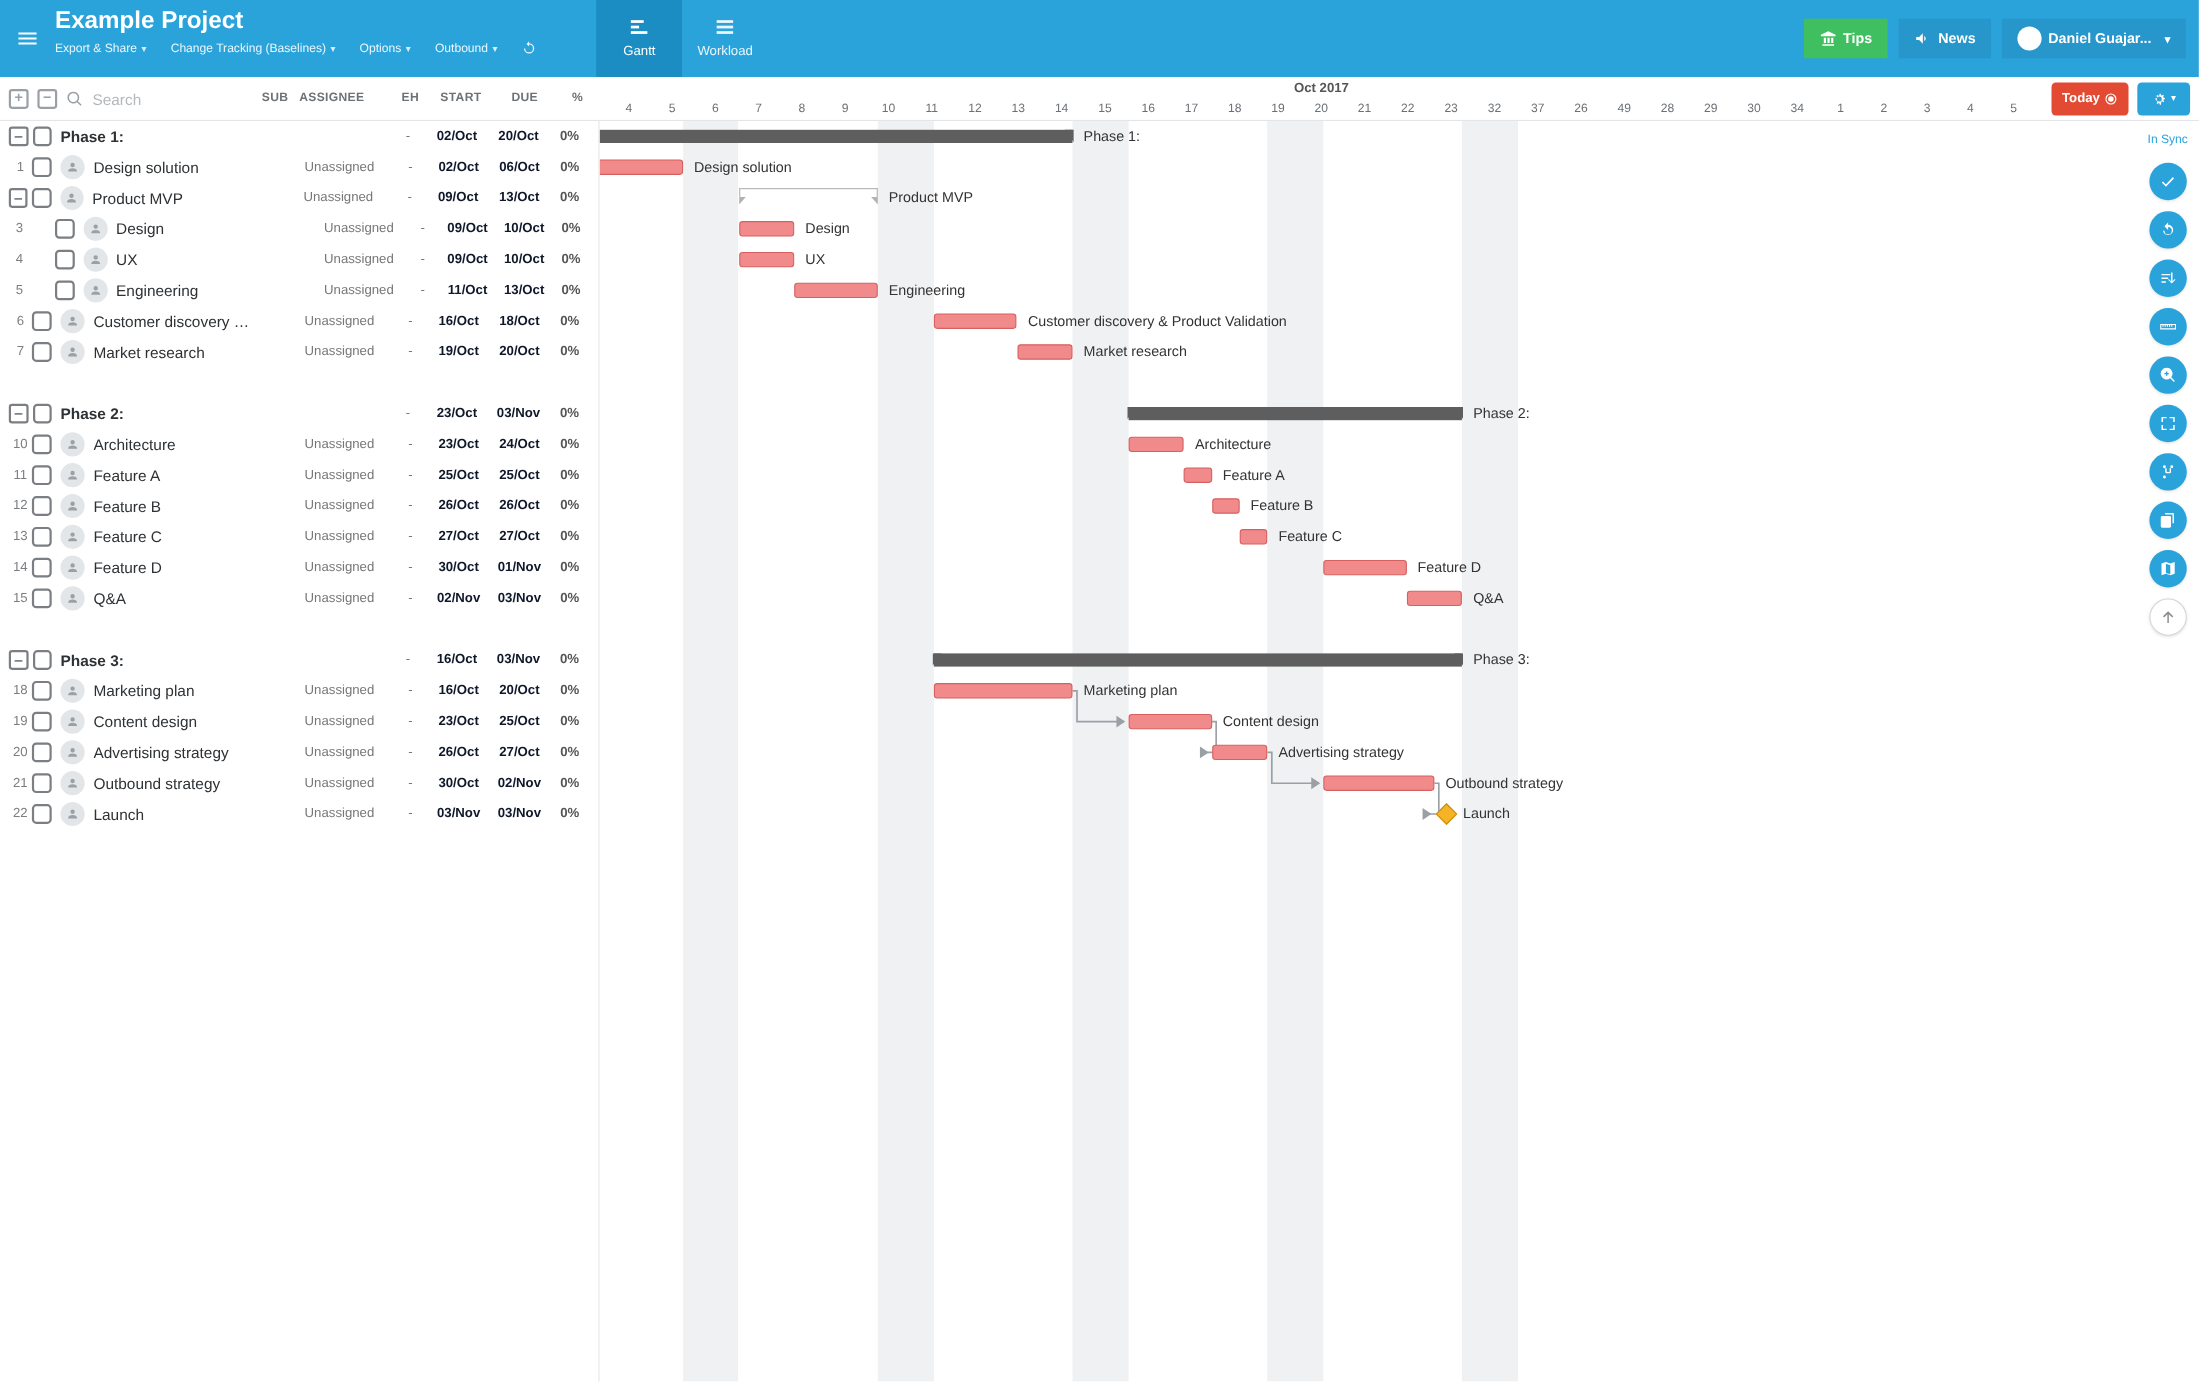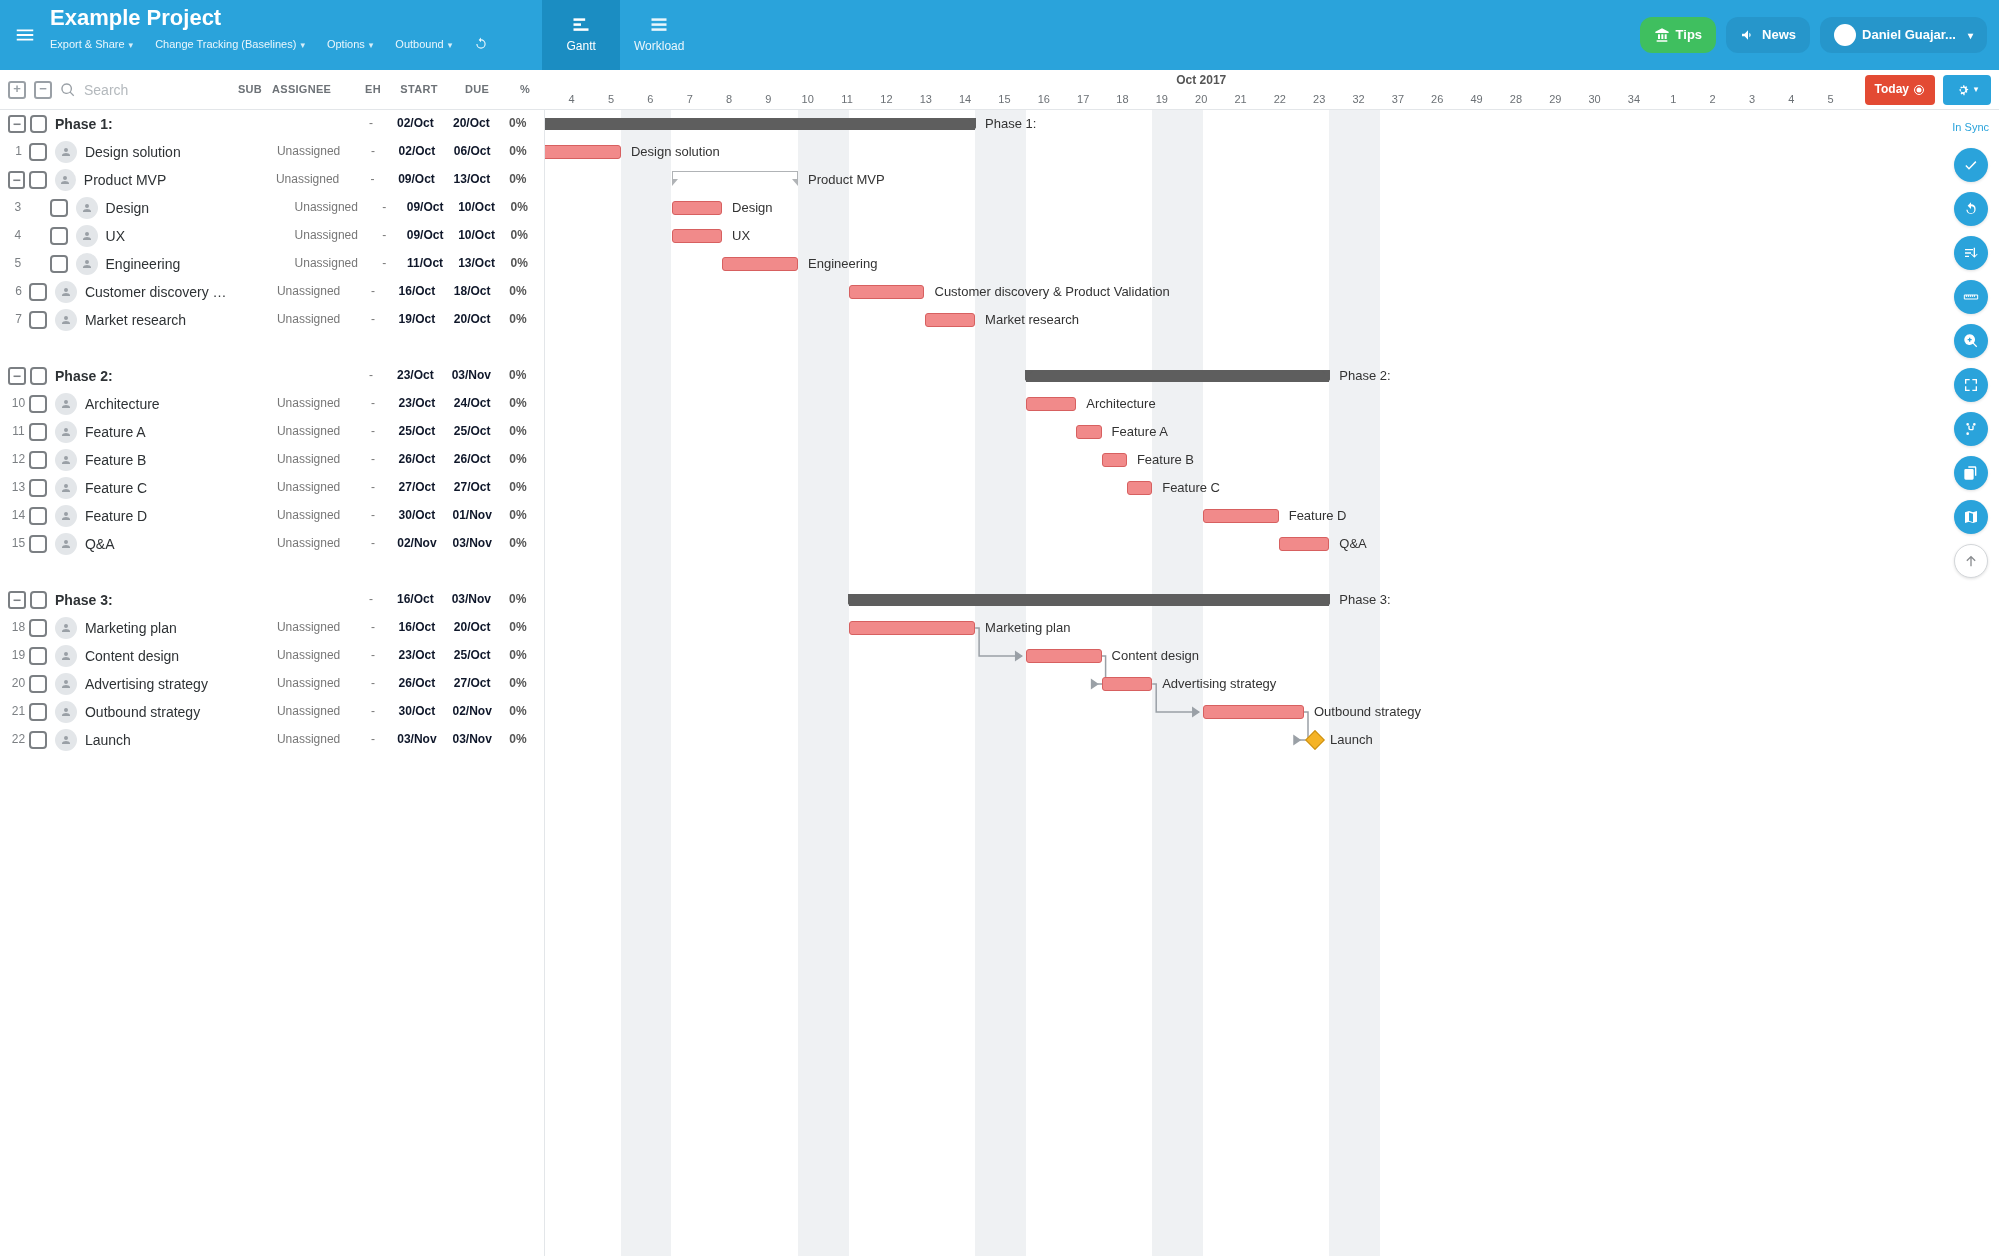--- a/index.html
+++ b/index.html
@@ -28,21 +28,21 @@
   .title-block h1{margin:0;font-size:22px;font-weight:600}
   .menubar{font-size:11px;margin-top:4px;display:flex;gap:22px;color:#eaf6fc}
   .menubar span{cursor:pointer;white-space:nowrap}
   .menubar span:after{content:"▾";font-size:9px;margin-left:4px;opacity:.9}
   .menubar .refresh:after{content:""}
   .modes{display:flex;margin-left:40px}
   .mode{width:78px;display:flex;flex-direction:column;align-items:center;justify-content:center;gap:4px;font-size:12px;color:#eaf6fc;cursor:pointer}
   .mode.active{background:var(--blue2);color:#fff}
   .mode .ico{width:22px;height:20px}
   .hdr-right{display:flex;align-items:center;gap:10px;margin-left:auto;padding-right:12px}
-  .btn{height:36px;border-radius:12px;padding:0 14px;display:flex;align-items:center;gap:6px;color:#fff;font-weight:600;cursor:pointer}
+  .btn{height:36px;border-radius:0;padding:0 14px;display:flex;align-items:center;gap:6px;color:#fff;font-weight:600;cursor:pointer}
   .btn-green{background:var(--green)}
   .btn-blue{background:#2696cb}
   .btn-user{background:#2696cb}
   .btn .caret:after{content:"▾";font-size:10px;margin-left:6px}
   .btn svg{width:16px;height:16px;fill:#fff}
 
   
   .subhdr{height:40px;border-bottom:1px solid var(--line);display:flex;align-items:center;padding:0 8px;gap:8px;position:relative;z-index:5;background:#fff}
   .sq-btn{width:18px;height:18px;border:2px solid #9aa0a6;border-radius:3px;display:flex;align-items:center;justify-content:center;color:#9aa0a6;font-weight:700;font-size:13px;cursor:pointer}
   .search-wrap{display:flex;align-items:center;gap:6px;flex:0 0 160px;color:#9aa0a6}

